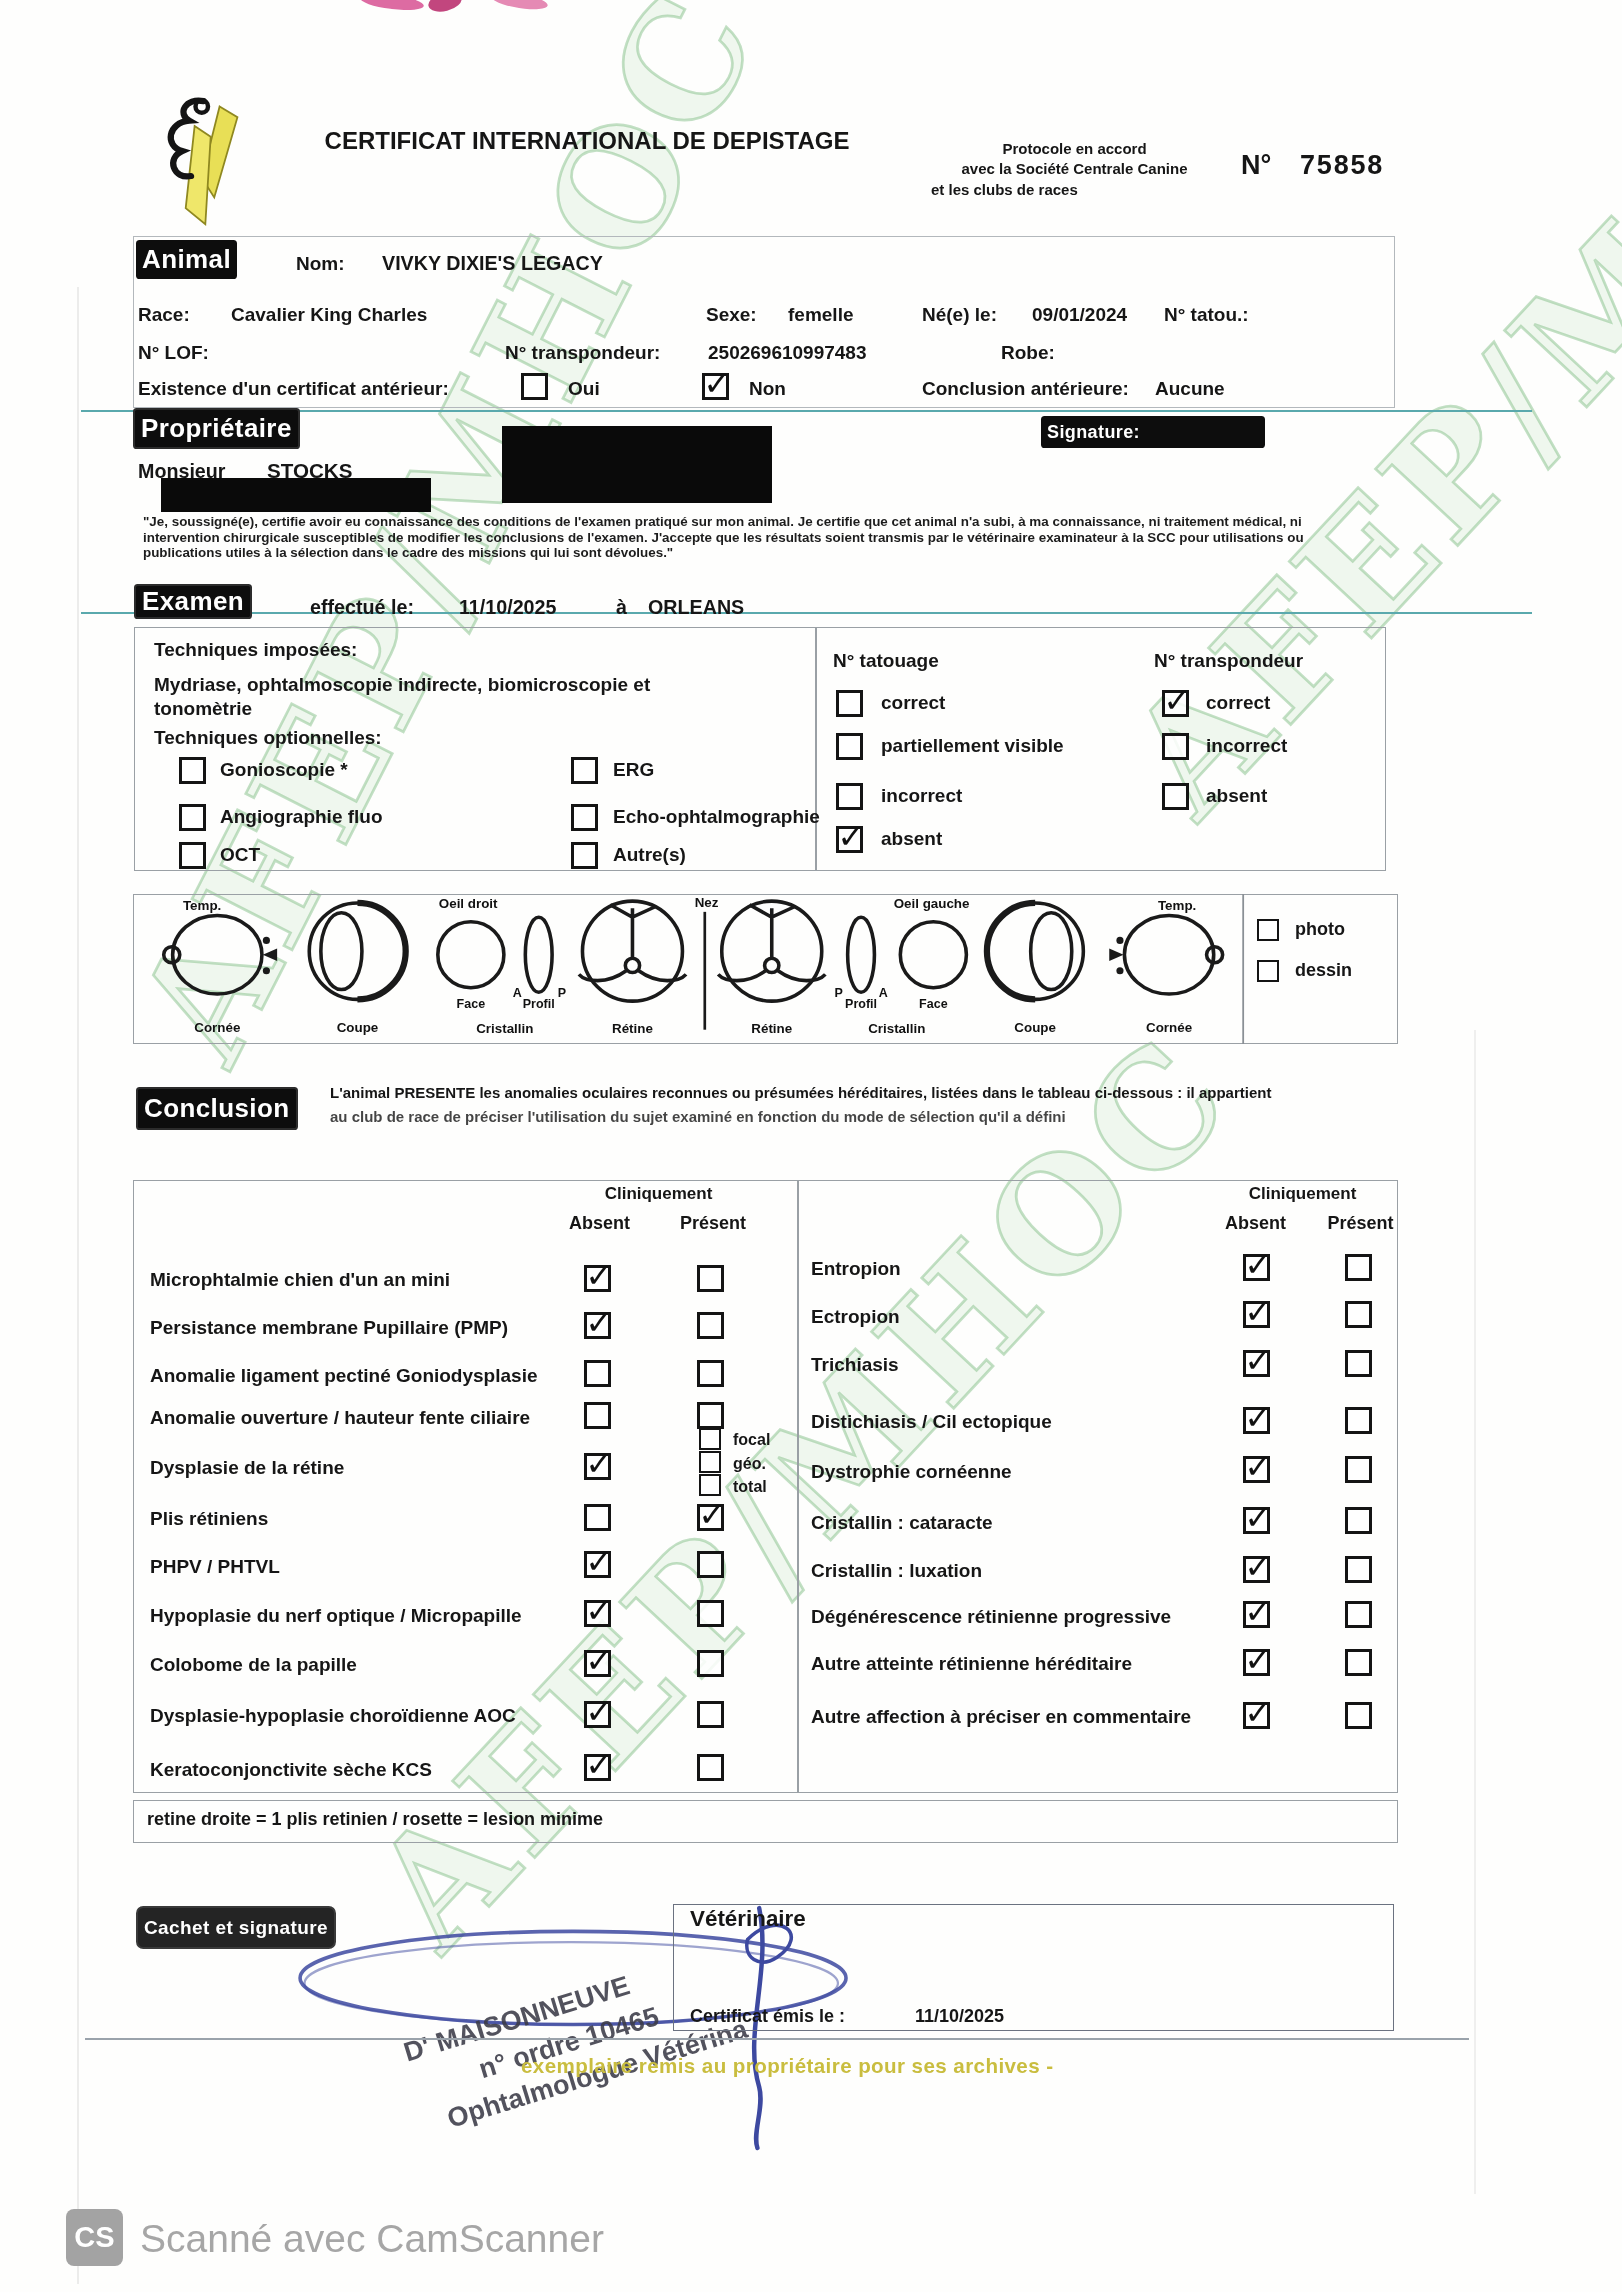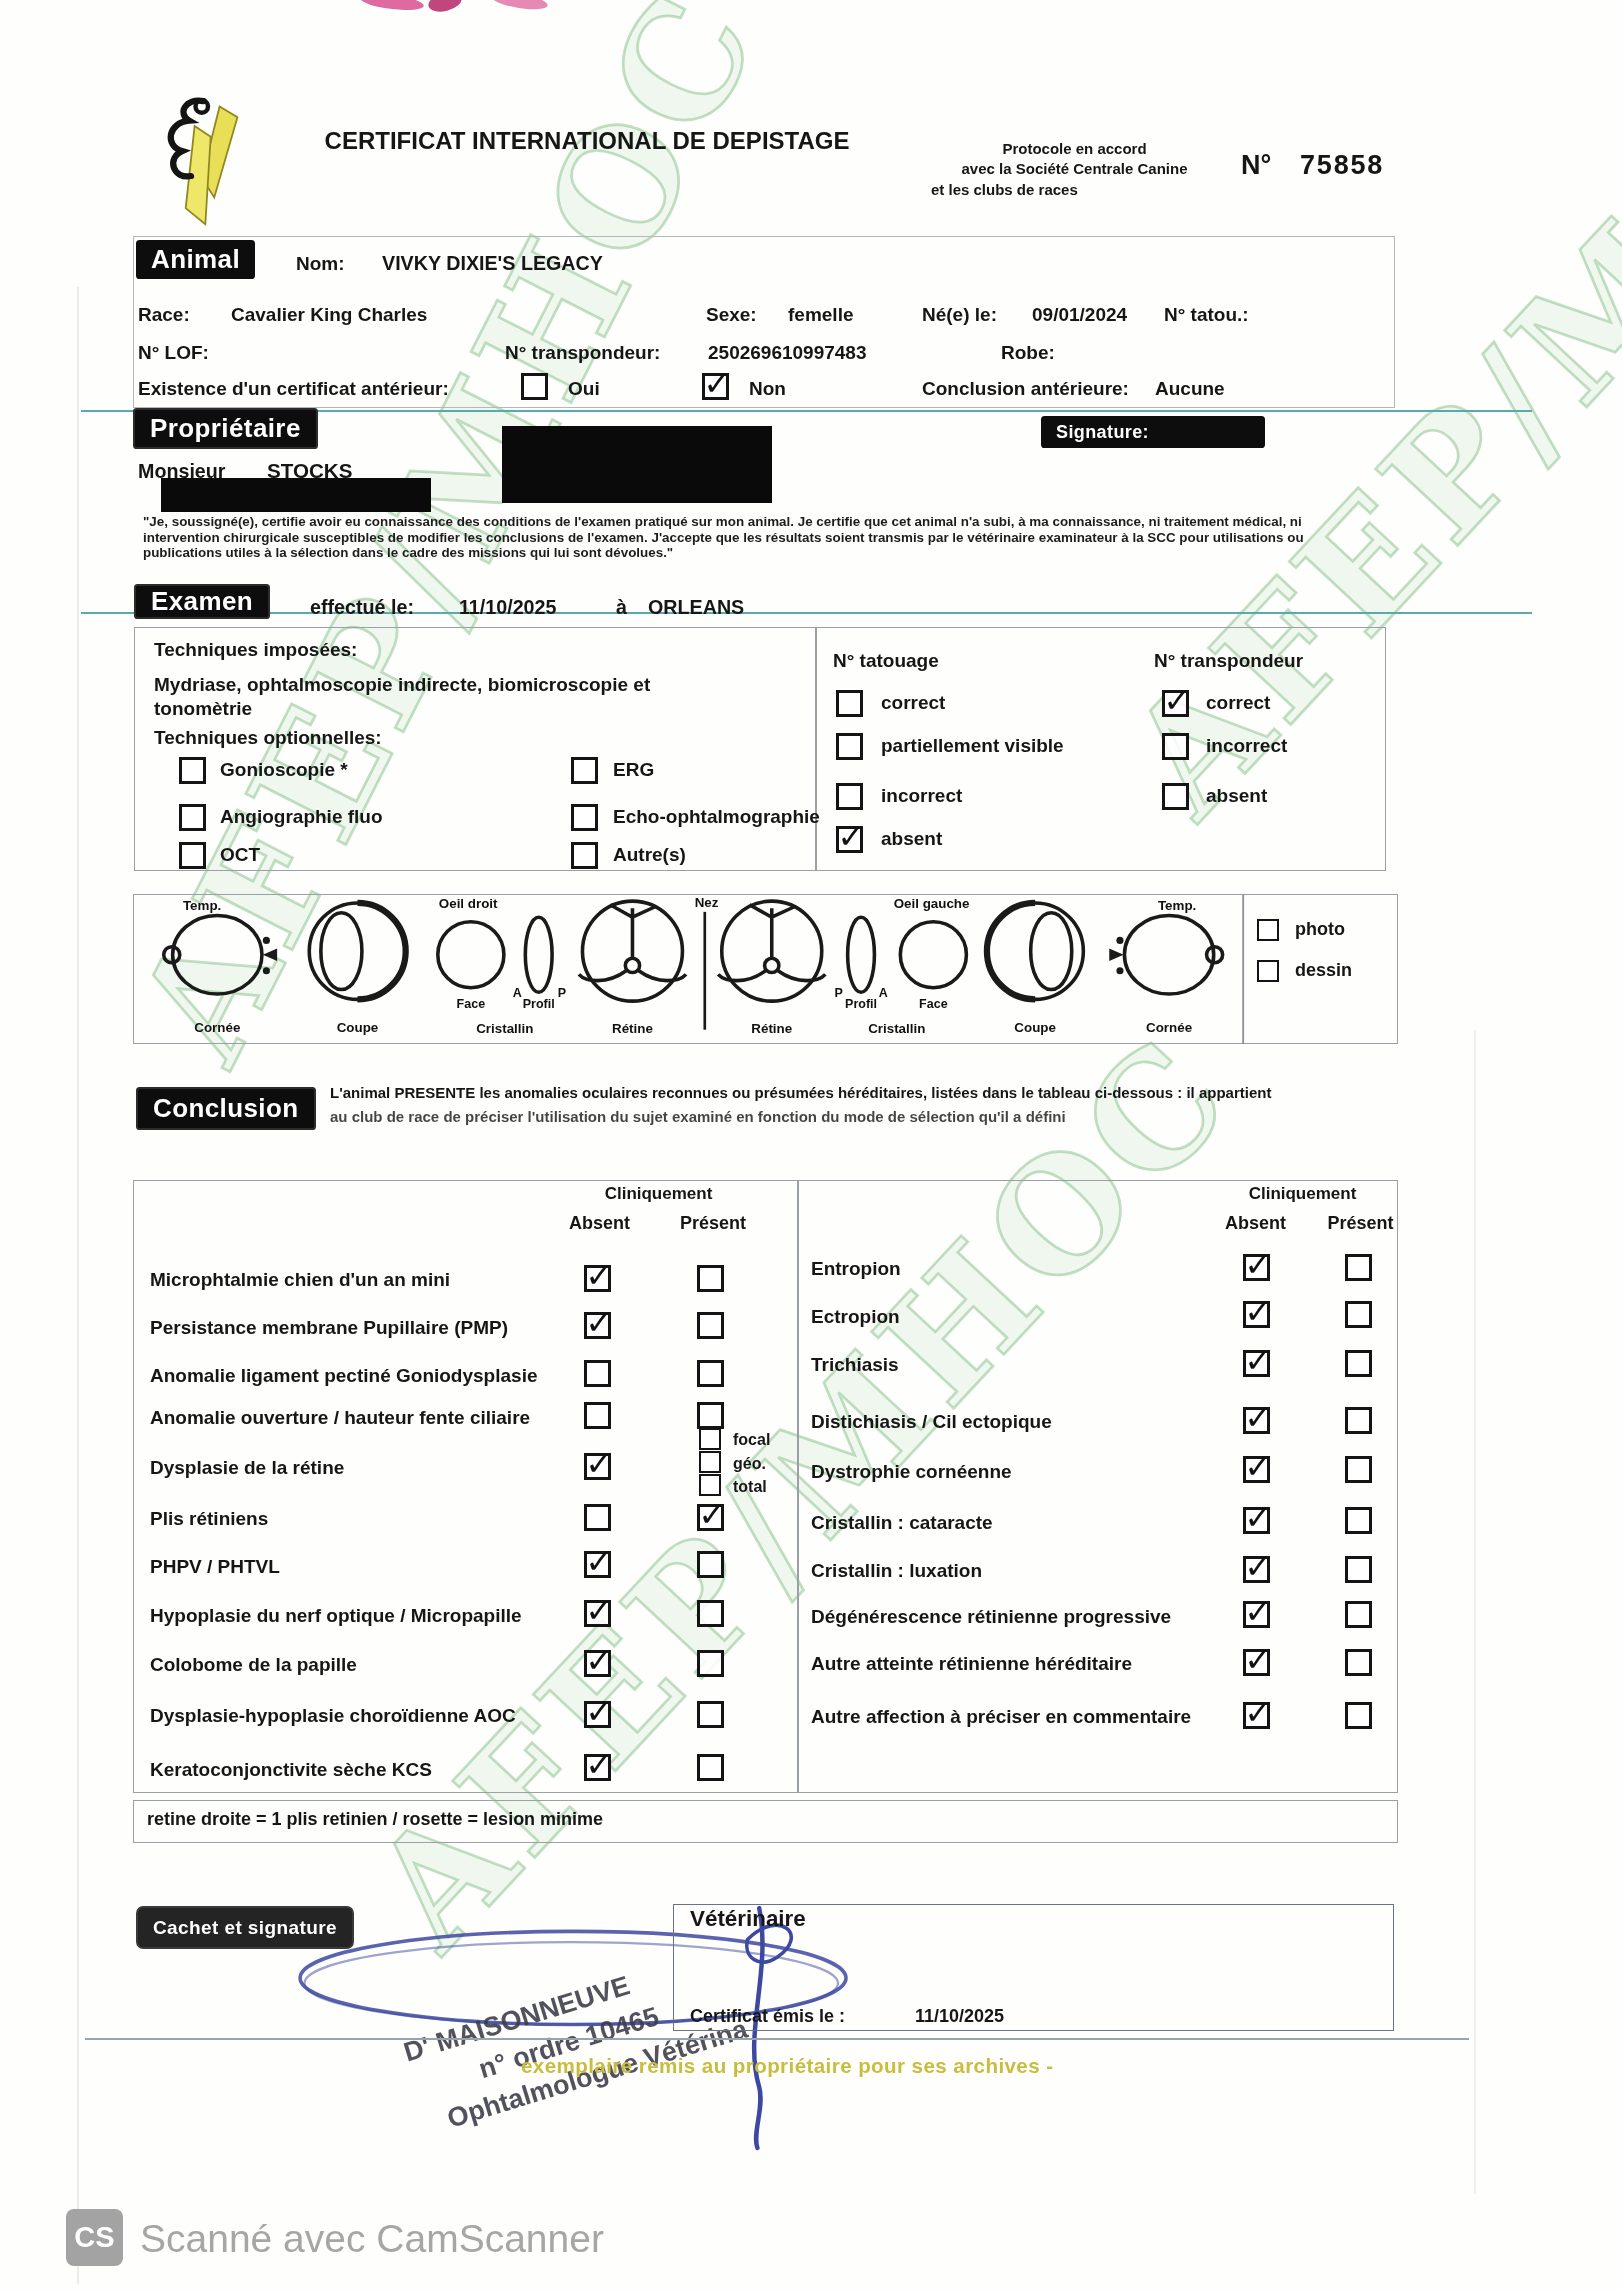--- a/index.html
+++ b/index.html
@@ -2,21 +2,21 @@
 <html style="font-size:14.3px"><head>
 <meta charset="utf-8">
 <style>
 *{margin:0;padding:0;box-sizing:border-box}
 html,body{background:#e9e9e9}
 body{font-family:"Liberation Sans",sans-serif}
 .page{position:relative;width:1623px;height:2293px;background:#fefefdf2;background:#fefefd;overflow:hidden;margin:0 auto}
 .abs{position:absolute}
 .t{position:absolute;color:#161616;font-weight:700;white-space:nowrap;font-size:19px;line-height:1.2}
 .wrap{white-space:normal}
-.badge{position:absolute;background:#0d0d0d;color:#fff;font-weight:700;display:flex;align-items:center;padding:0 15px;border-radius:3.6px;letter-spacing:0.4px}
+.badge{position:absolute;background:#0d0d0d;color:#fff;font-weight:700;display:flex;align-items:center;padding:0 6px;border-radius:3.6px;letter-spacing:0.4px}
 .cb{position:absolute;width:27px;height:27px;border:3.6px solid #141414;background:rgba(255,255,255,.85)}
 .cb.sm{width:22.4px;height:22.4px;border:2.7px solid #141414}
 .cb.checked::after{content:"✓";position:absolute;left:-1.8px;top:-9px;font-size:33px;font-weight:700;color:#111;font-family:"DejaVu Sans",sans-serif;line-height:1}
 .box{position:absolute;border:1.8px solid #9aa0a5;background:transparent}
 .line{position:absolute;background:#9aa0a5}
 .teal{background:#5aa9ad}
 .redact{position:absolute;background:#0a0a0a}
 .wm{position:absolute;font-family:"DejaVu Serif",serif;font-weight:700;white-space:nowrap;font-size:154px;letter-spacing:9px;color:rgba(152,205,152,.15);-webkit-text-stroke:2.7px rgba(112,180,116,.42);pointer-events:none;transform:translate(-50%,-50%) rotate(var(--r))}
 .fine{position:absolute;color:#1d1d1d;font-weight:700;font-size:13.4px;line-height:15.7px}
 .pink{position:absolute;border-radius:50%}

